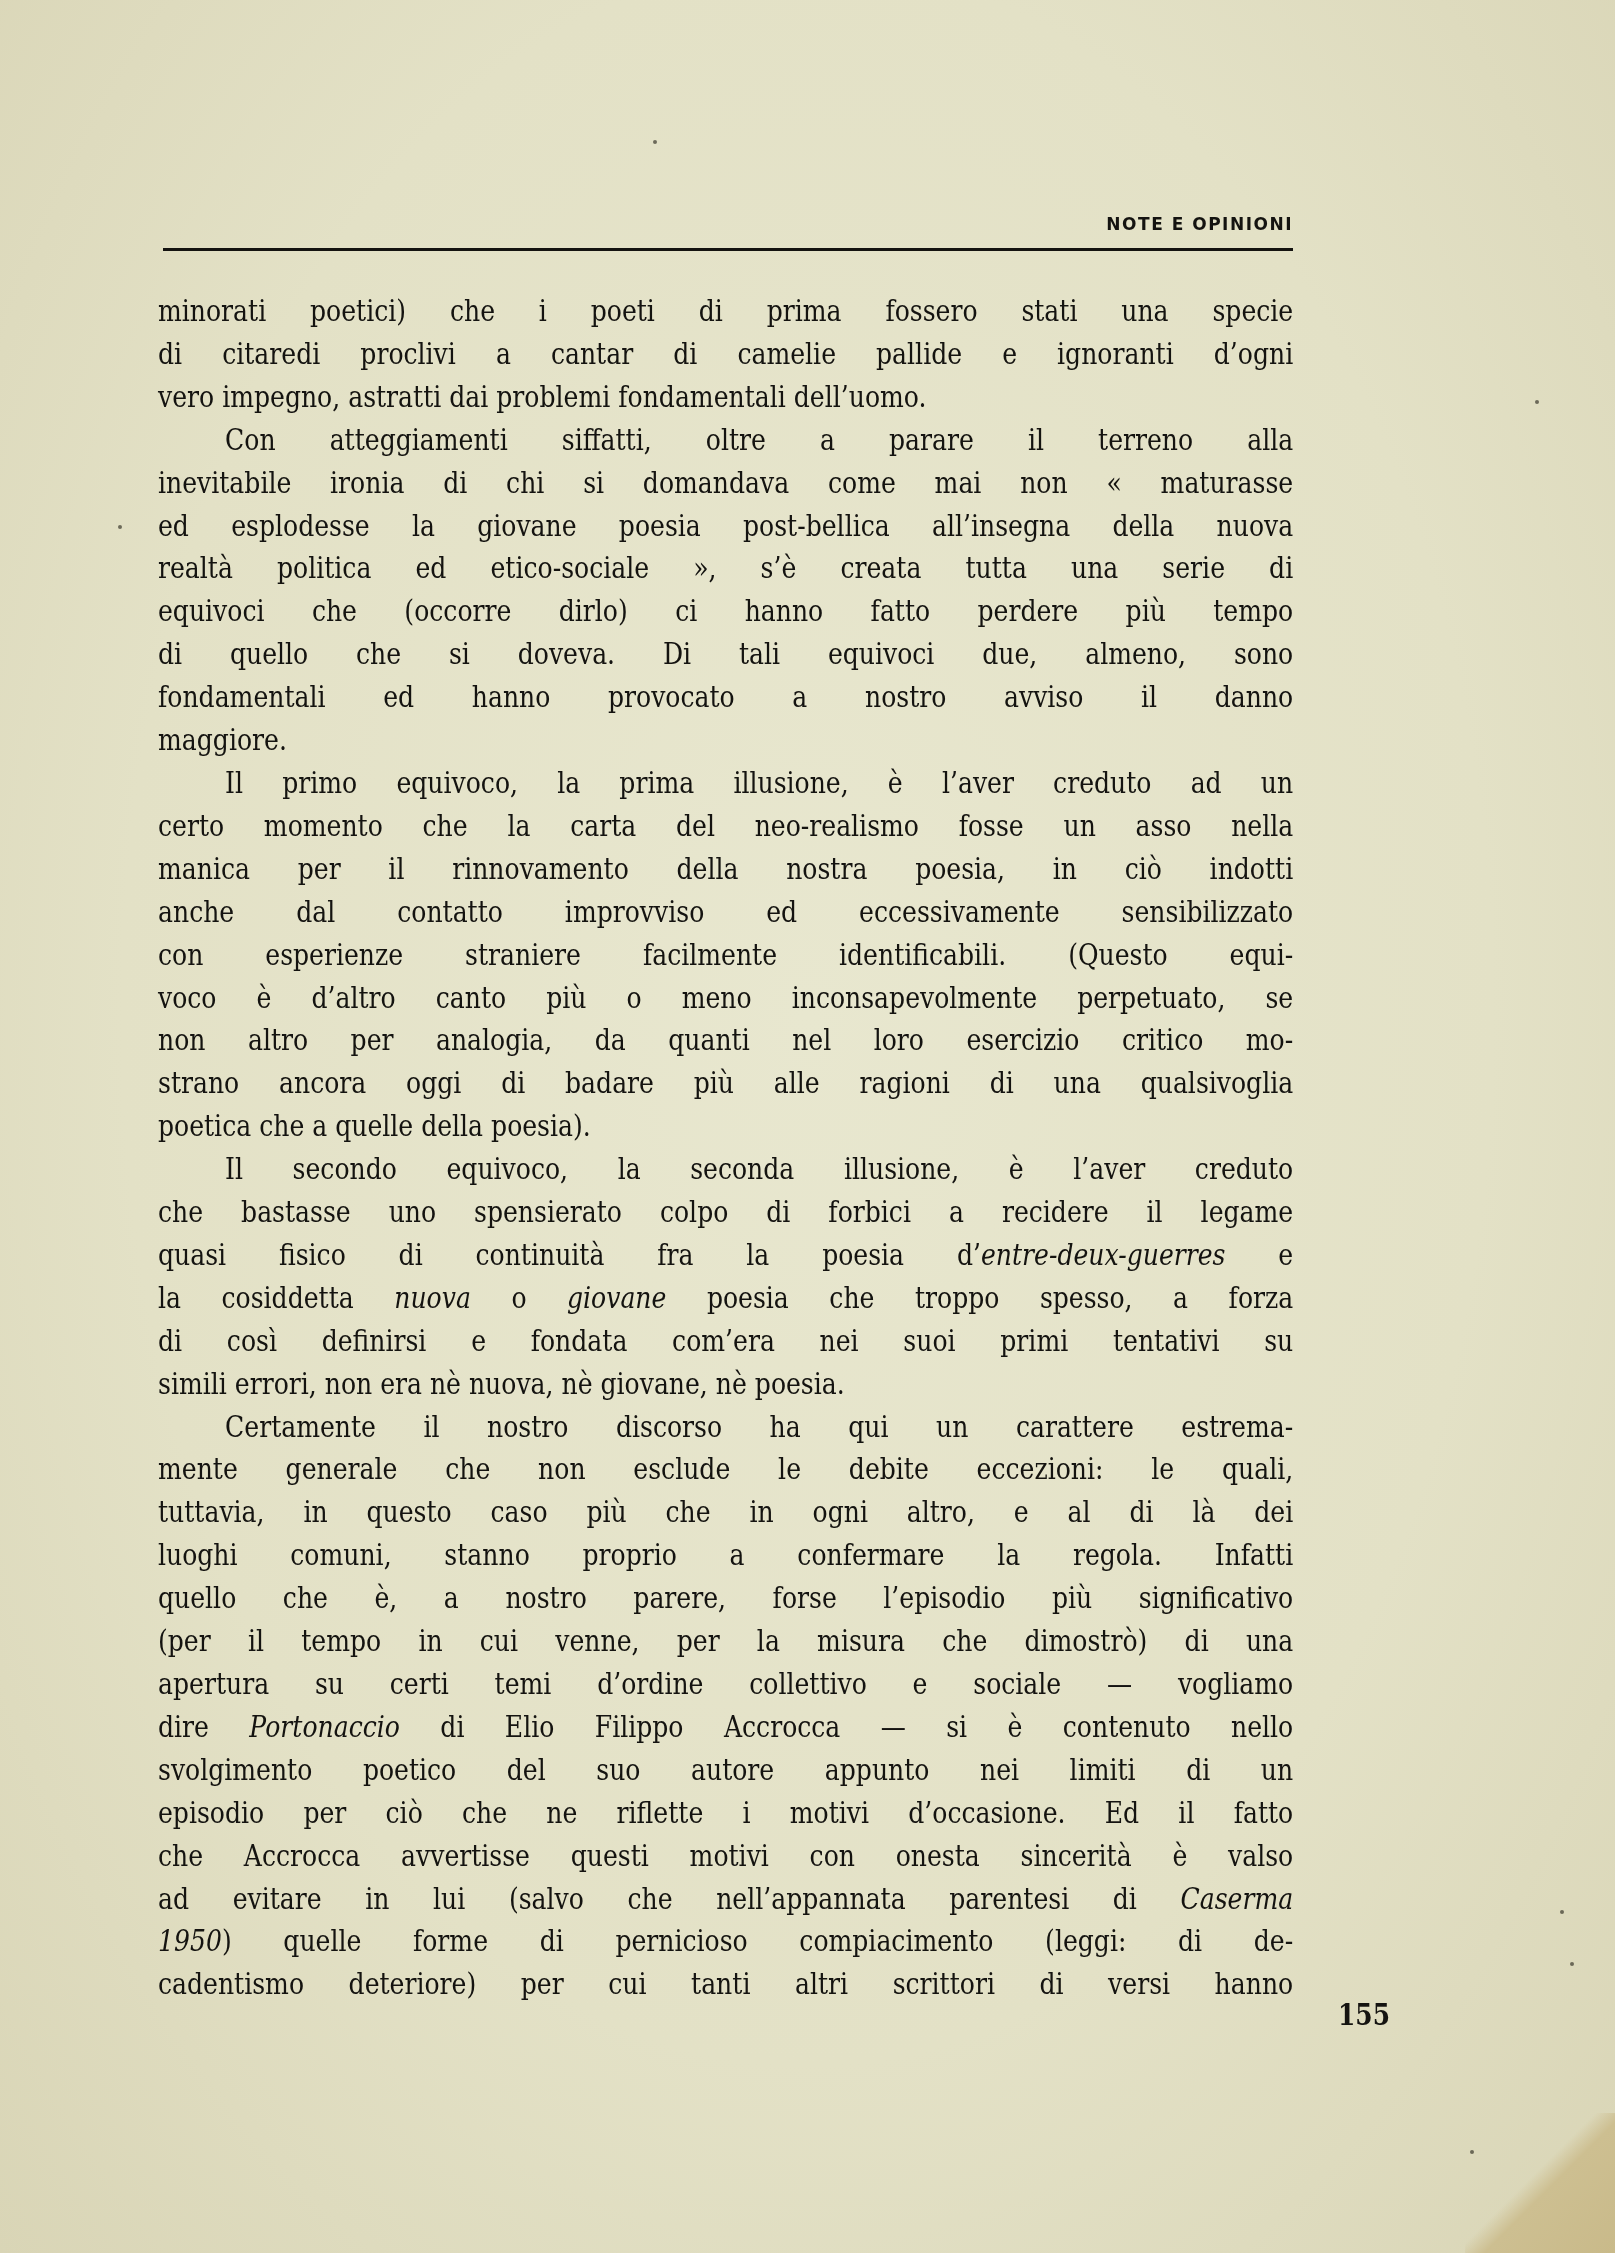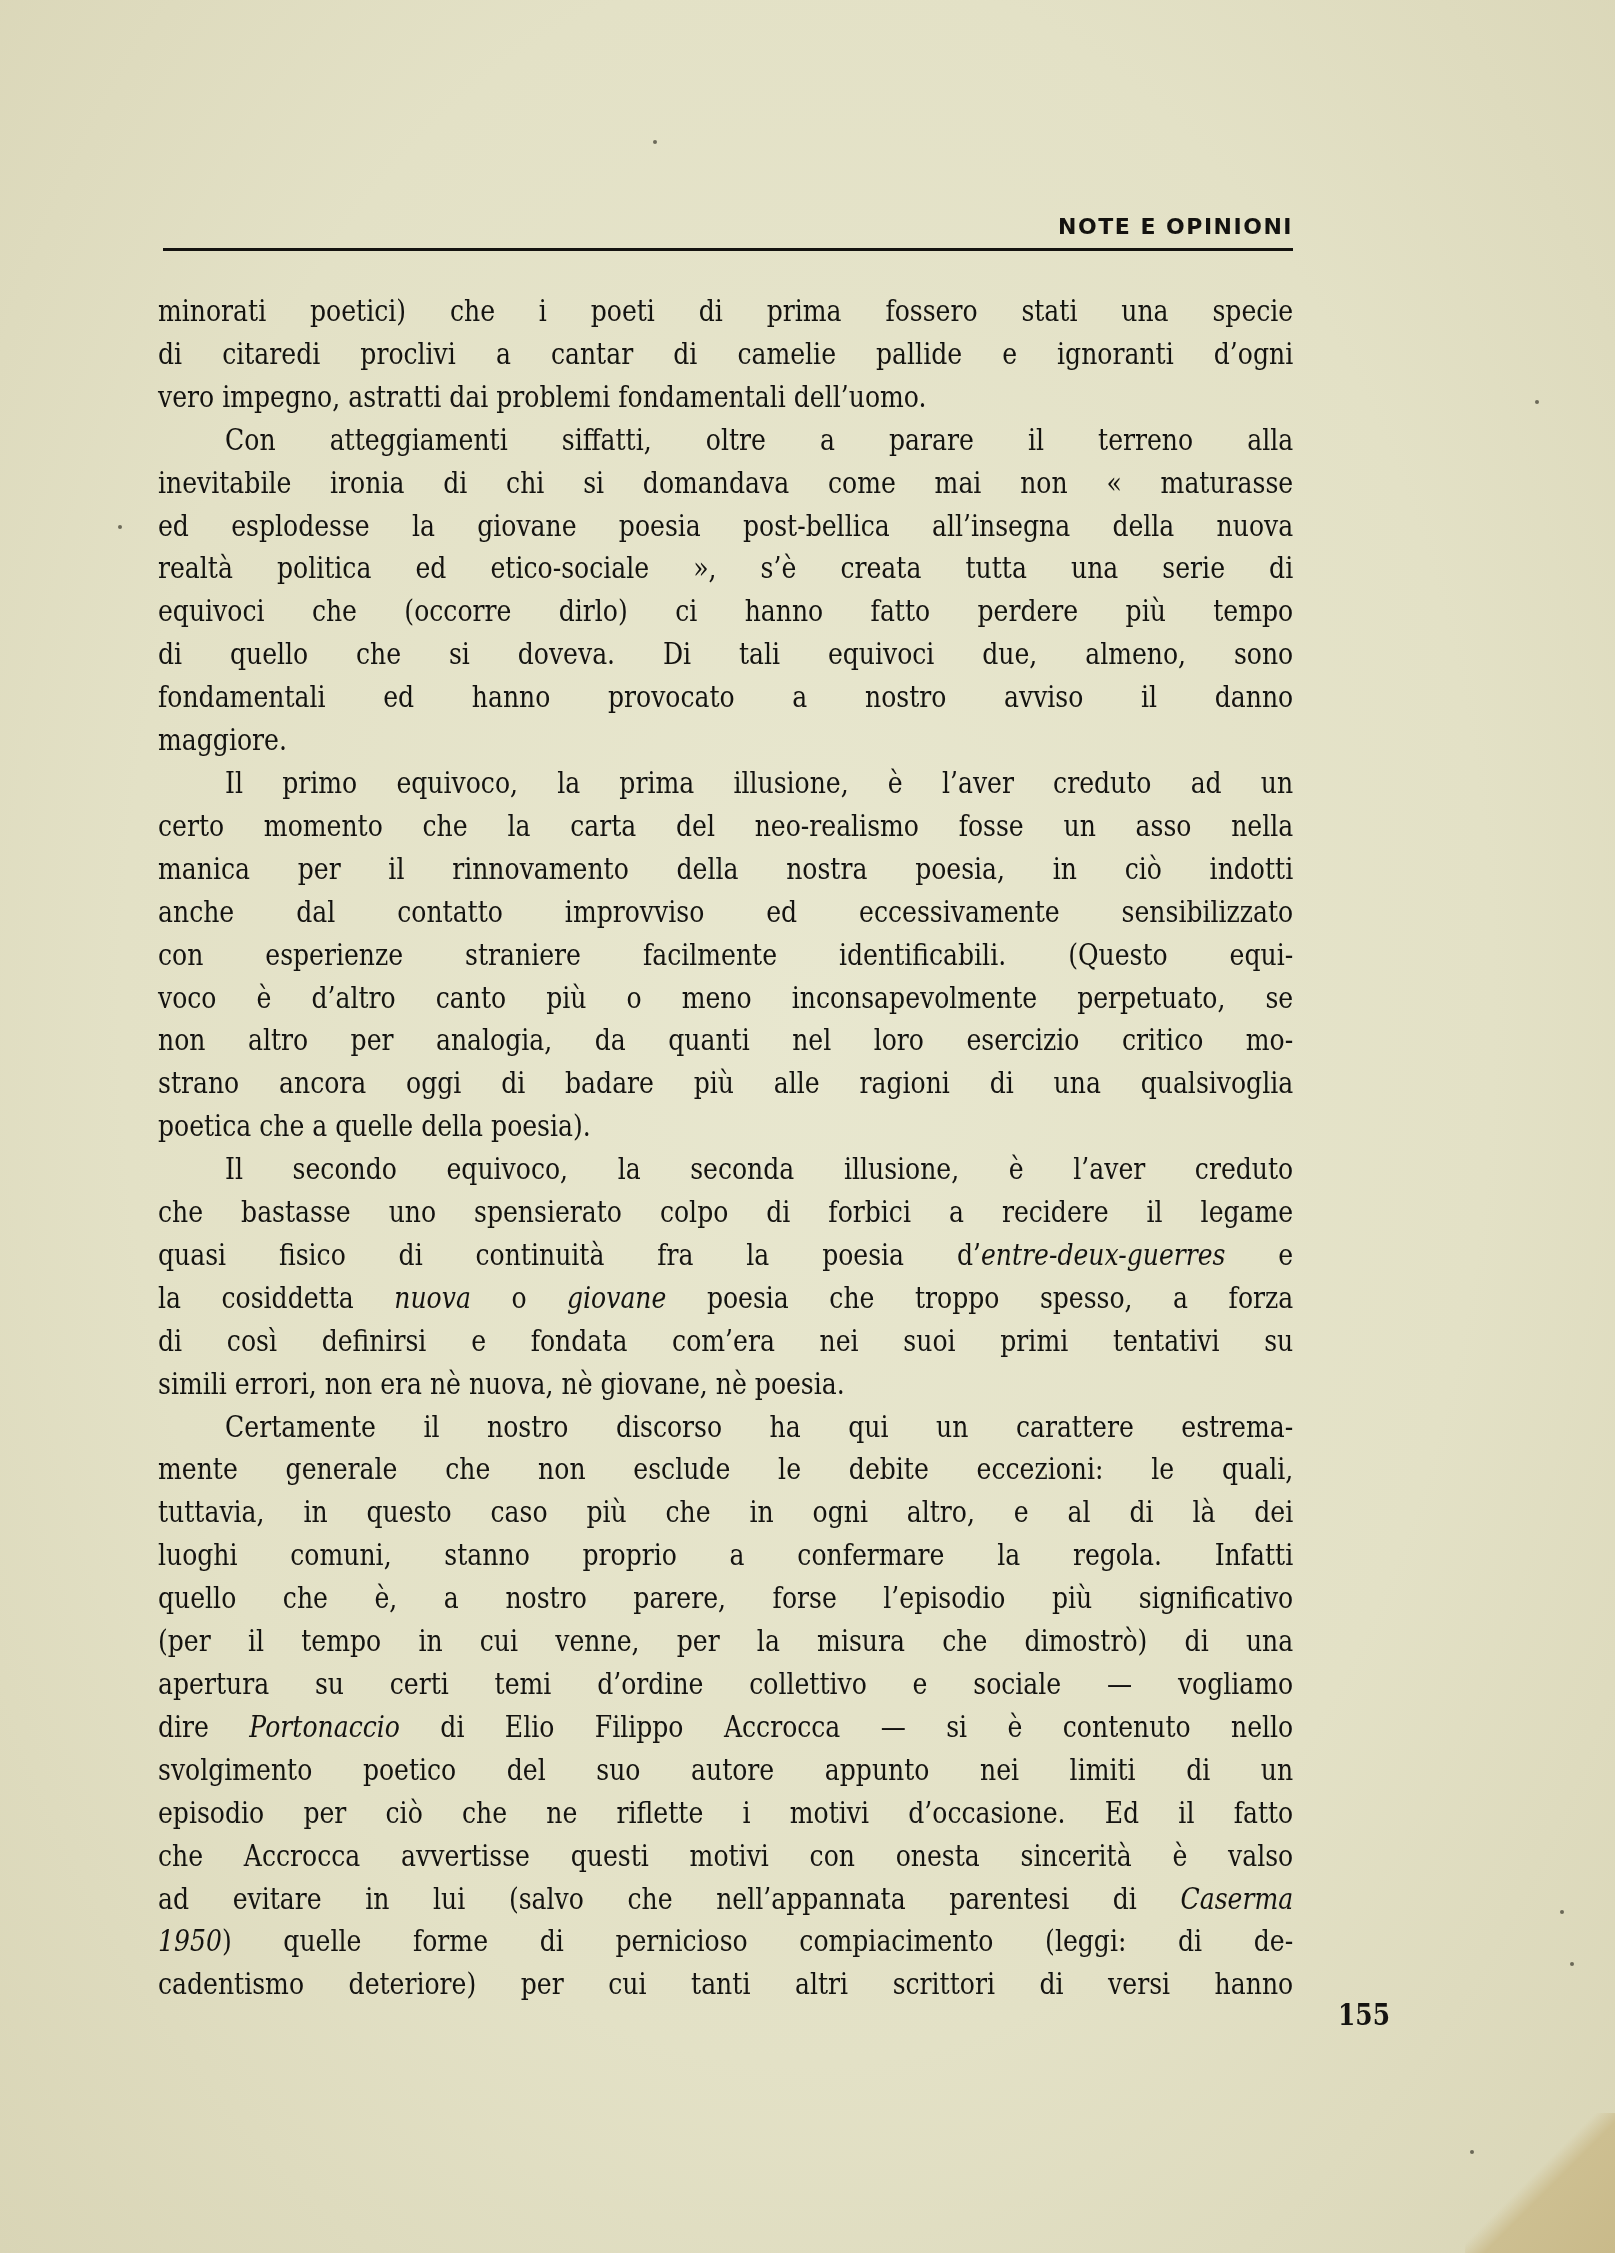--- a/index.html
+++ b/index.html
@@ -18,21 +18,21 @@
   .edge-br {
     position: absolute; right: 0; bottom: 0; width: 150px; height: 140px;
     background: linear-gradient(135deg, rgba(0,0,0,0) 0%, rgba(0,0,0,0) 45%, #cdbf91 55%, #c9ba8a 100%);
   }
   .running-head {
     position: absolute; left: 163px; top: 214px; width: 1130px; height: 40px;
   }
   .running-head-title {
     position: absolute; right: 0; top: 0;
     font-family: "DejaVu Sans", "Liberation Sans", sans-serif;
-    font-weight: bold; font-size: 22px; letter-spacing: 1.5px;
+    font-weight: bold; font-size: 17px; letter-spacing: 1.5px;
   }
   .running-head-rule {
     position: absolute; left: 0; right: 0; top: 34px; height: 3px; background: #141310;
   }
   .text-block {
     position: absolute; left: 158px; top: 290px; width: 1135px;
     font-size: 29.2px; line-height: 42.9px;
     font-family: "DejaVu Serif", "Liberation Serif", serif;
     transform: scaleX(0.86); transform-origin: left top;
   }

